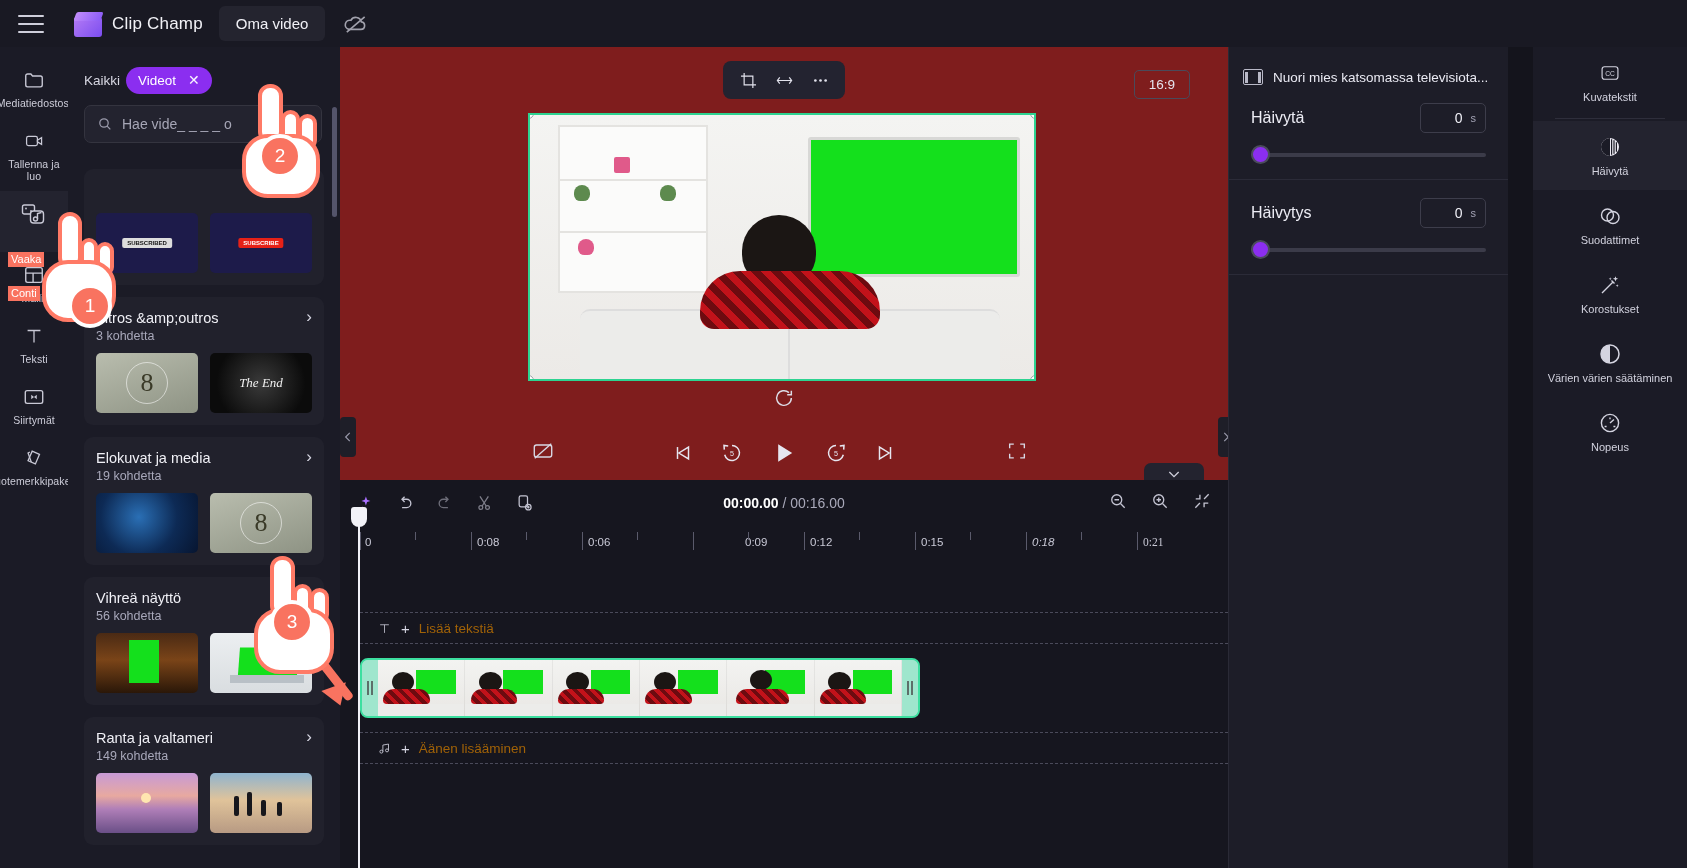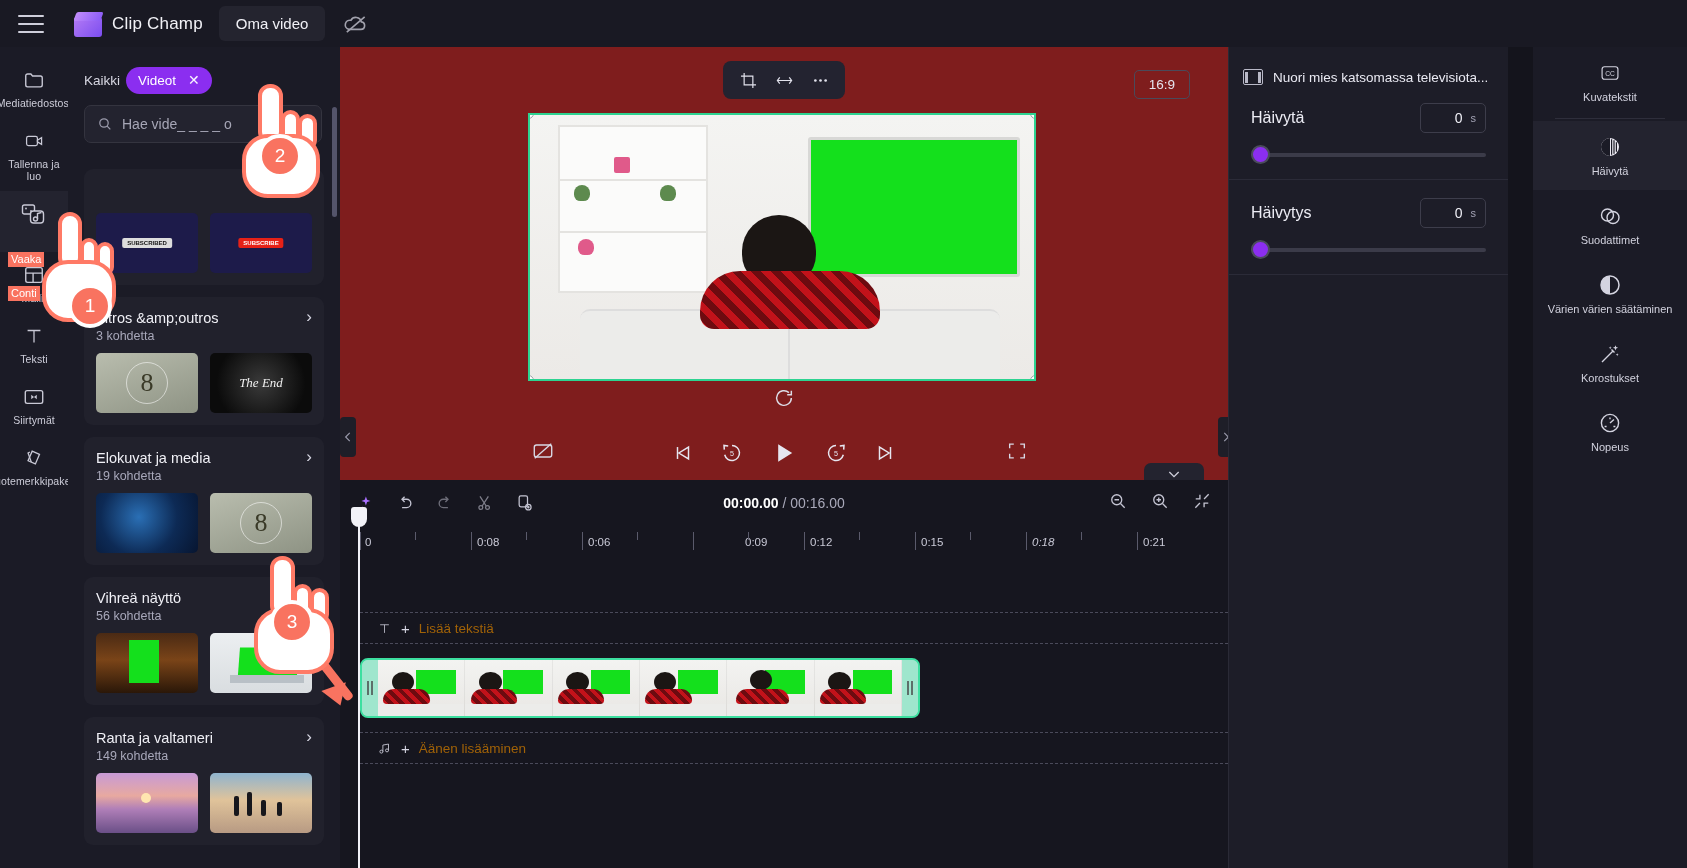--- a/index.html
+++ b/index.html
@@ -629,37 +629,37 @@
         <span class="ico">
           <svg viewBox="0 0 24 24" width="24" height="24" fill="none" stroke="currentColor" stroke-width="1.4">
             <circle cx="9.5" cy="11" r="6"></circle>
               <circle cx="15" cy="13.5" r="6"></circle>
           </svg>
         </span>
         <span class="lbl">Suodattimet</span>
       </div>
       <div class="rrailitem">
         <span class="ico">
-          <svg viewBox="0 0 24 24" width="24" height="24">
-            <circle cx="12" cy="12" r="9" fill="none" stroke="currentColor" stroke-width="1.5"></circle>
-            <path d="M12 3a9 9 0 0 0 0 18z" fill="currentColor"></path>
-          </svg>
-        </span>
-        <span class="lbl">Värien värien säätäminen</span>
-      </div>
-      <div class="rrailitem">
-        <span class="ico">
           <svg viewBox="0 0 24 24" width="24" height="24" fill="none" stroke="currentColor" stroke-width="1.4">
             <path d="M4 20L15 9M13.5 7.5l3 3"></path>
             <path d="M17.5 3.2l.7 1.9 1.9.7-1.9.7-.7 1.9-.7-1.9-1.9-.7 1.9-.7z" fill="currentColor" stroke="none"></path>
             <path d="M12.2 4.3l.4 1.1 1.1.4-1.1.4-.4 1.1-.4-1.1-1.1-.4 1.1-.4z" fill="currentColor" stroke="none"></path>
             <path d="M19.2 11.2l.4 1.1 1.1.4-1.1.4-.4 1.1-.4-1.1-1.1-.4 1.1-.4z" fill="currentColor" stroke="none"></path>
           </svg>
         </span>
         <span class="lbl">Korostukset</span>
+      </div>
+      <div class="rrailitem">
+        <span class="ico">
+          <svg viewBox="0 0 24 24" width="24" height="24">
+            <circle cx="12" cy="12" r="9" fill="none" stroke="currentColor" stroke-width="1.5"></circle>
+            <path d="M12 3a9 9 0 0 0 0 18z" fill="currentColor"></path>
+          </svg>
+        </span>
+        <span class="lbl">Värien värien säätäminen</span>
       </div>
       <div class="rrailitem">
         <span class="ico">
           <svg viewBox="0 0 24 24" width="24" height="24" fill="none" stroke="currentColor" stroke-width="1.4">
             <circle cx="12" cy="12" r="8.6"></circle>
               <path d="M12 12l4-3.6"></path>
             <path d="M6.6 15.5h2M15.4 15.5h2M12 6.6v1.6"></path>
           </svg>
         </span>
         <span class="lbl">Nopeus</span>
@@ -745,21 +745,21 @@
       <span class="tick" style="left:444px;height:18px;"></span>
       <span class="lbl" style="left:450px;">0:12</span>
       <span class="tick" style="left:499px;height:8px;"></span>
       <span class="tick" style="left:555px;height:18px;"></span>
       <span class="lbl" style="left:561px;">0:15</span>
       <span class="tick" style="left:610px;height:8px;"></span>
       <span class="tick" style="left:666px;height:18px;"></span>
       <span class="lbl" style="left:672px;font-style:italic;">0:18</span>
       <span class="tick" style="left:721px;height:8px;"></span>
       <span class="tick" style="left:777px;height:18px;"></span>
-      <span class="lbl" style="left:783px;">0:21</span>
+      <span class="lbl" style="left:783px;font-family:Liberation Serif, serif;">0:21</span>
     </div>
 
     <div class="playhead">
         <span class="cap"></span>
       </div>
 
     <div class="tracks">
       <div class="track-dash" style="margin-top:22px;">
         <span class="tic">
           <svg viewBox="0 0 24 24" width="15" height="15" fill="none" stroke="currentColor" stroke-width="1.3">

